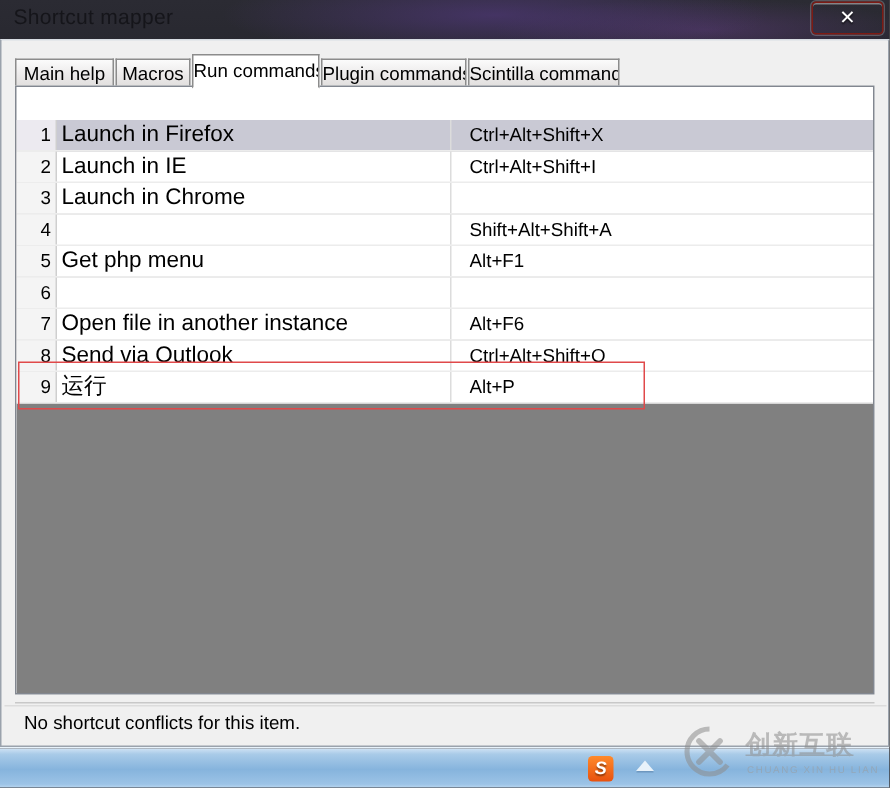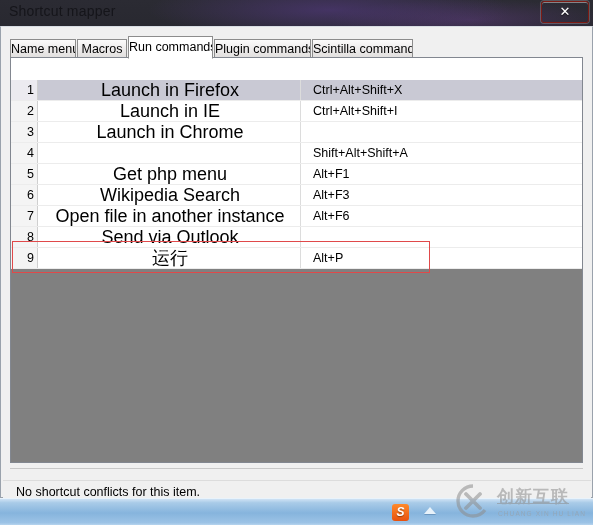--- a/index.html
+++ b/index.html
@@ -68,33 +68,33 @@
   #rows{position:absolute;left:0;top:22px;width:571px;height:383px;
     background:#808080;}
   .row{position:absolute;left:0;width:571px;height:21px;background:#fff;
     border-bottom:1px solid #ececec;box-sizing:border-box;cursor:pointer;}
   .row.sel{background:#c9c9d4;}
   .cnum{position:absolute;left:0;top:0;width:27px;height:20px;line-height:20px;
     font-size:12.5px;color:#000;text-align:right;padding-right:3px;
     box-sizing:border-box;background:#f4f4f4;border-right:1px solid #cfcfcf;}
   .row.sel .cnum{background:#eceaf0;}
   .cname{position:absolute;left:30px;top:0;width:258px;height:20px;line-height:20px;
-    font-size:18px;color:#000;white-space:nowrap;overflow:hidden;text-align:center;}
+    font-size:15px;color:#000;white-space:nowrap;overflow:hidden;}
   .cshort{position:absolute;left:302px;top:0;width:266px;height:20px;line-height:20px;
     font-size:12.5px;color:#000;white-space:nowrap;overflow:hidden;}
   .vdiv{position:absolute;left:289px;top:0;width:1px;height:20px;background:#dcdcdc;}
 
   
   #annot{position:absolute;left:1px;top:183px;width:418px;height:32px;
     border:1.5px solid #e0494a;box-sizing:border-box;pointer-events:none;z-index:9;}
 
   
   #status-sep{position:absolute;left:8px;top:440px;width:573px;height:1px;background:#c8c8c8;}
   #statusbar{position:absolute;left:1px;top:442px;width:588px;height:25px;
-    background:#f0f0f0;border-top:1px solid #dcdcdc;box-sizing:border-box;margin-top:10px;}
+    background:#f0f0f0;border-top:1px solid #dcdcdc;box-sizing:border-box;}
   #status-text{position:absolute;left:13px;top:4px;font-size:12.5px;color:#000;white-space:nowrap;}
 
   
   #taskbar{position:absolute;left:0;top:498px;width:593px;height:27px;
     background:linear-gradient(180deg,#cfe2f4 0%,#a9cbe8 14%,#86b4dd 52%,#9cc3e6 88%,#c3dcf2 100%);
     border-top:1px solid #e9f3fb;}
   #tray-s{position:absolute;left:392px;top:5px;width:17px;height:17px;
     border-radius:3px;background:linear-gradient(180deg,#ff8a2b 0%,#e8510e 100%);
     color:#fff;font-size:12px;font-weight:bold;font-style:italic;text-align:center;
     line-height:17px;text-shadow:0 1px 1px rgba(0,0,0,.4);cursor:pointer;}
@@ -123,21 +123,21 @@
   <div id="ghost-text"></div>
   <div id="close-btn">
     <div id="close-x">✕</div>
   </div>
 </div>
 
 <div id="dialog">
   <div id="dialog-inner">
 
     <div id="tabstrip">
-        <div class="tab" style="left: 0px; width: 66px;">Name menu</div>
+        <div class="tab" style="left: 0px; width: 66px;">Main help</div>
         <div class="tab" style="left: 67px; width: 50px;">Macros</div>
         <div class="tab active" style="left: 118px; width: 85px;">Run commands</div>
         <div class="tab" style="left: 204px; width: 97px;">Plugin commands</div>
         <div class="tab" style="left: 302px; width: 101px;">Scintilla commands</div>
       </div>
 
     <div id="list">
       <div id="list-head">
         <div class="hcell" id="hcell-num"></div>
         <div class="hcell" id="hcell-name">Name</div>
@@ -168,33 +168,32 @@
           </div>
           <div class="row" style="top: 84px;">
             <div class="cnum">5</div>
             <div class="vdiv"></div>
             <div class="cname">Get php menu</div>
             <div class="cshort">Alt+F1</div>
           </div>
           <div class="row" style="top: 105px;">
             <div class="cnum">6</div>
             <div class="vdiv"></div>
-            <div class="cname">Wikipedia Search</div>
-            <div class="cshort">Alt+F3</div>
           </div>
           <div class="row" style="top: 126px;">
             <div class="cnum">7</div>
             <div class="vdiv"></div>
             <div class="cname">Open file in another instance</div>
             <div class="cshort">Alt+F6</div>
           </div>
           <div class="row" style="top: 147px;">
             <div class="cnum">8</div>
             <div class="vdiv"></div>
             <div class="cname">Send via Outlook</div>
+            <div class="cshort">Ctrl+Alt+Shift+O</div>
           </div>
           <div class="row" style="top: 168px;">
             <div class="cnum">9</div>
             <div class="vdiv"></div>
             <div class="cname">运行</div>
             <div class="cshort">Alt+P</div>
           </div>
         </div>
       <div id="annot"></div>
     </div>

